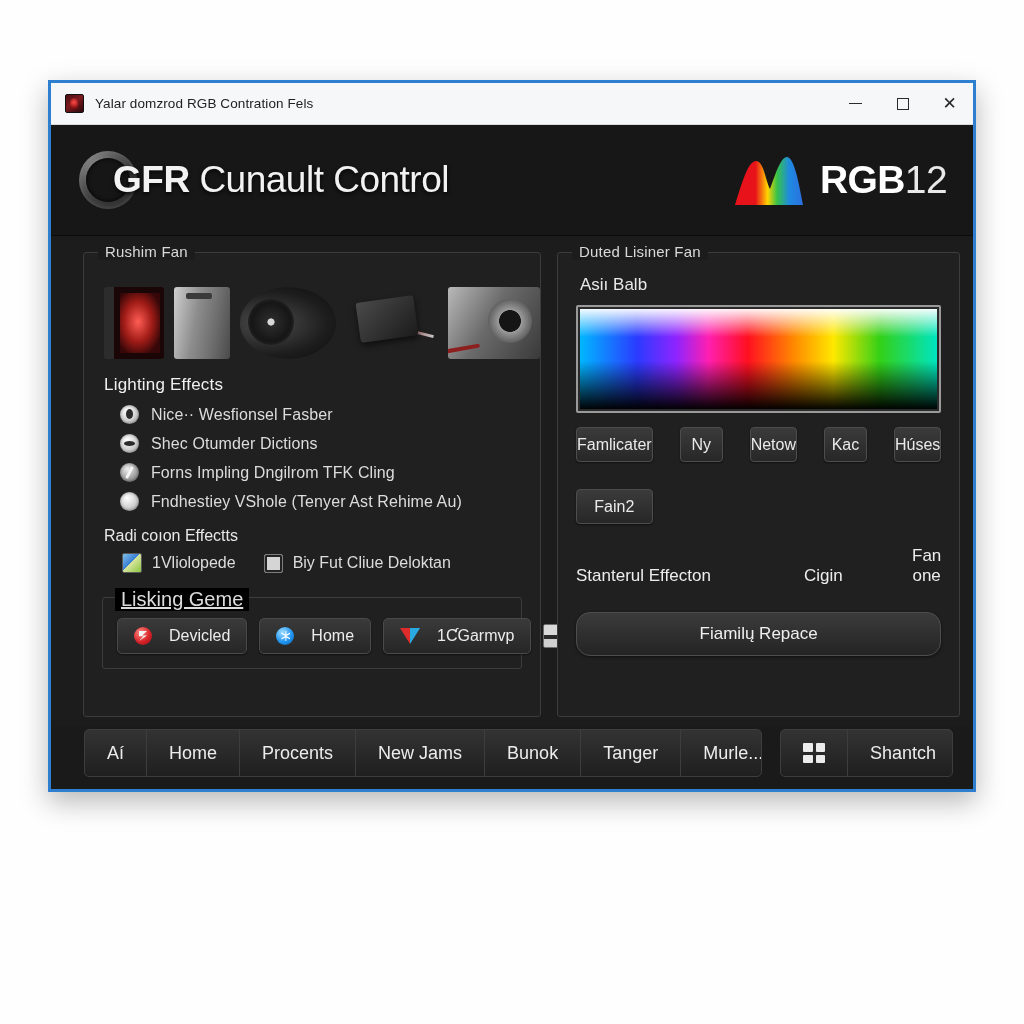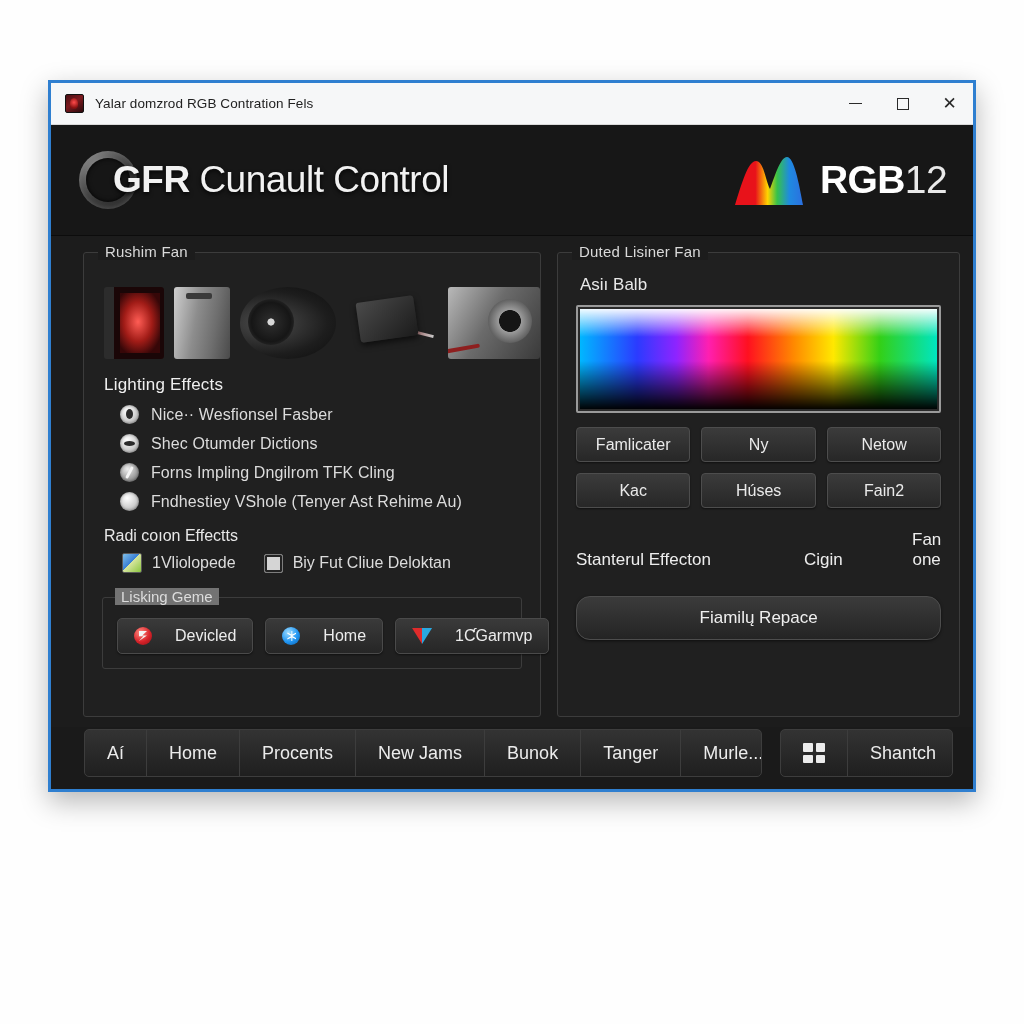--- a/index.html
+++ b/index.html
@@ -144,26 +144,26 @@
     background:#d5d5d5;box-shadow:inset 0 0 0 2px #232323;
   }
   .check-label{font-size:16px;color:#dcdcdc;white-space:nowrap;}
 
   
   .inner-group{
     position:relative;margin-top:24px;border:1px solid #3c3c3c;border-radius:3px;
     padding:20px 14px 14px 14px;
   }
   .inner-legend{
-    position:absolute;top:-10px;left:12px;background:#737373;padding:0 6px;
-    font-size:15px;color:#dcdcdc;white-space:nowrap;
+    position:absolute;top:-10px;left:12px;background:#000000;padding:0 6px;
+    font-size:20px;color:#dcdcdc;white-space:nowrap;text-decoration:underline;
   }
   .gbtn-row{display:flex;align-items:center;gap:12px;}
   .gbtn{
-    display:flex;align-items:center;gap:23px;
+    display:flex;align-items:center;gap:17px;
     height:34px;padding:0 16px;border-radius:5px;border:1px solid #4a4a4a;
     background:linear-gradient(180deg,#3a3a3a,#262626);
     color:#ececec;font-size:16px;white-space:nowrap;
     box-shadow:0 1px 2px rgba(0,0,0,.5);
   }
   .ic-circ{width:18px;height:18px;border-radius:50%;flex:none;}
   .ic-red{background:radial-gradient(circle at 36% 30%,#ff8a80,#d8232a 55%,#8b0f14);position:relative;}
   .ic-red:after{content:"";position:absolute;left:5px;top:4px;width:8px;height:10px;background:#f3f3f3;
     clip-path:polygon(0 0,100% 0,40% 45%,100% 45%,0 100%,55% 52%,0 52%);}
   .ic-blue{background:radial-gradient(circle at 36% 30%,#9ddcff,#2196f3 55%,#0b5ea8);position:relative;}
@@ -181,21 +181,21 @@
   .field-label{font-size:17px;color:#e8e8e8;margin:2px 0 10px 4px;}
   .swatch-wrap{
     border:2px solid #9a9a9a;border-radius:2px;padding:2px;background:#2a2a2a;
   }
   .swatch{
     height:100px;position:relative;
     background:
       linear-gradient(180deg, rgba(255,255,255,.95) 0%, rgba(255,255,255,0) 28%, rgba(0,0,0,0) 52%, rgba(0,0,0,.98) 100%),
       linear-gradient(90deg,#00b7ff 0%,#2b3bff 16%,#8e24ff 27%,#ff1fb0 36%,#ff1020 47%,#ff8a00 60%,#ffe800 71%,#33d017 84%,#00e5c0 100%);
   }
-  .btn-grid{display:grid;grid-template-columns:repeat(3,1fr);gap:11px;margin-top:14px;}
+  .btn-grid{display:grid;grid-template-columns:repeat(5,1fr);gap:27px;margin-top:14px;}
   .pbtn{
     height:33px;border-radius:4px;border:1px solid #4d4d4d;
     background:linear-gradient(180deg,#3b3b3b,#272727);
     color:#eaeaea;font-size:16px;display:flex;align-items:center;justify-content:center;
     box-shadow:0 1px 2px rgba(0,0,0,.5);white-space:nowrap;
   }
 
   .ctrl-headers{display:flex;align-items:flex-end;margin-top:22px;}
   .ch-a{font-size:17px;color:#ededed;flex:none;width:228px;}
   .ch-b{font-size:17px;color:#ededed;flex:none;width:108px;text-align:left;}

